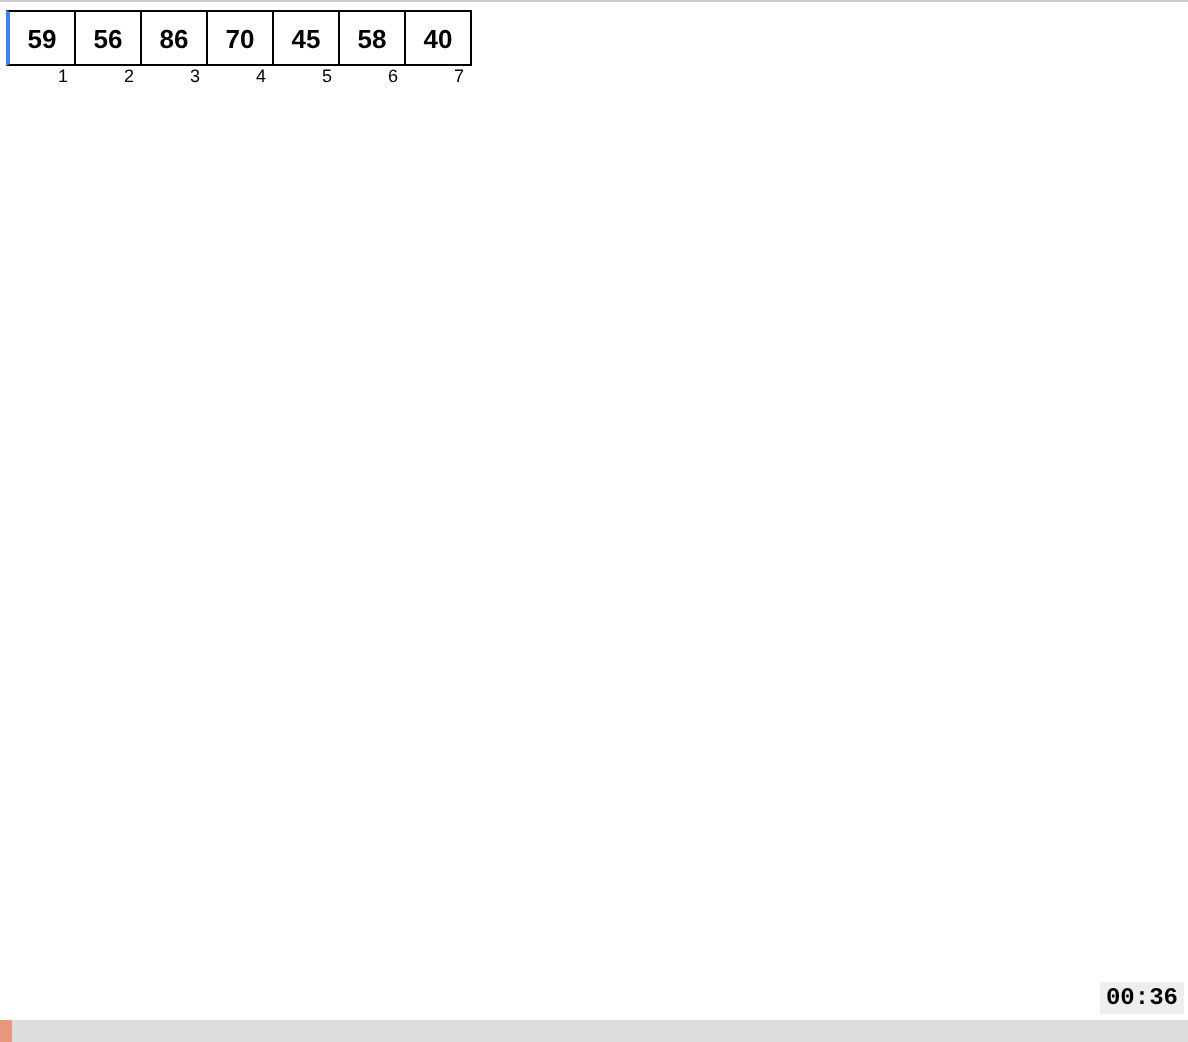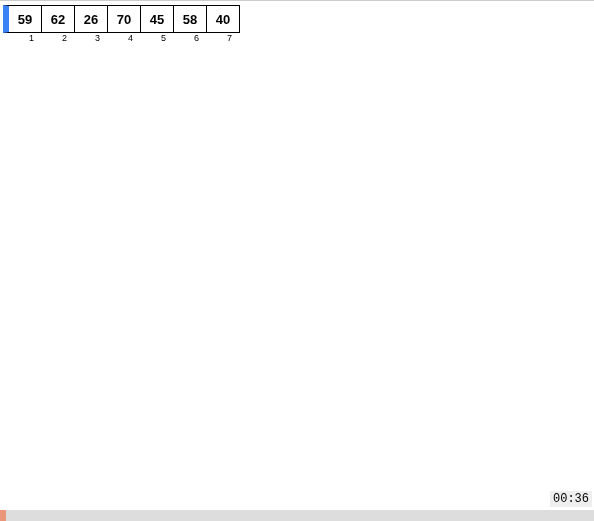--- a/index.html
+++ b/index.html
@@ -1,35 +1,35 @@
 <!DOCTYPE html>
 <html><head>
 <meta charset="utf-8">
 <style>
   html,body{margin:0;padding:0;width:594px;height:521px;font-family:Arial,Helvetica,sans-serif;background:#fff;overflow:hidden}
   .top-border{position:absolute;top:0;left:0;right:0;height:1px;background:#ccc}
   .cells{position:absolute;top:5px;left:3px;display:flex}
   .cell{width:32px;height:26px;border:1px solid #000;border-left:none;display:flex;align-items:center;justify-content:center;font-weight:bold;font-size:13px;background:#fff;cursor:pointer}
-  .cell:first-child{border-left:6px solid #3b82f6}
+  .cell:first-child{border-left:2px solid #3b82f6}
   .idx-row{position:absolute;top:33px;left:3px;display:flex}
   .idx{width:33px;text-align:right;font-size:9px;color:#000;padding-right:2px;box-sizing:border-box}
   .idx:first-child{width:33px}
-  .timer{position:absolute;right:2px;bottom:14px;font-family:"Courier New",monospace;font-weight:normal;font-size:12px;background:#eee;padding:1px 3px}
+  .timer{position:absolute;right:2px;bottom:14px;font-family:"Courier New",monospace;font-weight:bold;font-size:12px;background:#eee;padding:1px 3px}
   .bar-track{position:absolute;left:0;right:0;bottom:0;height:11px;background:#ddd}
   .bar-fill{position:absolute;left:0;top:0;bottom:0;background:#e9967a}
 </style>
 </head>
 <body>
 
 <div class="top-border"></div>
 
 <div class="cells">
   <div class="cell">59</div>
-  <div class="cell">62</div>
-  <div class="cell">26</div>
+  <div class="cell">56</div>
+  <div class="cell">86</div>
   <div class="cell">70</div>
   <div class="cell">45</div>
   <div class="cell">58</div>
   <div class="cell">40</div>
 </div>
 
 <div class="idx-row">
   <div class="idx">1</div>
   <div class="idx">2</div>
   <div class="idx">3</div>

